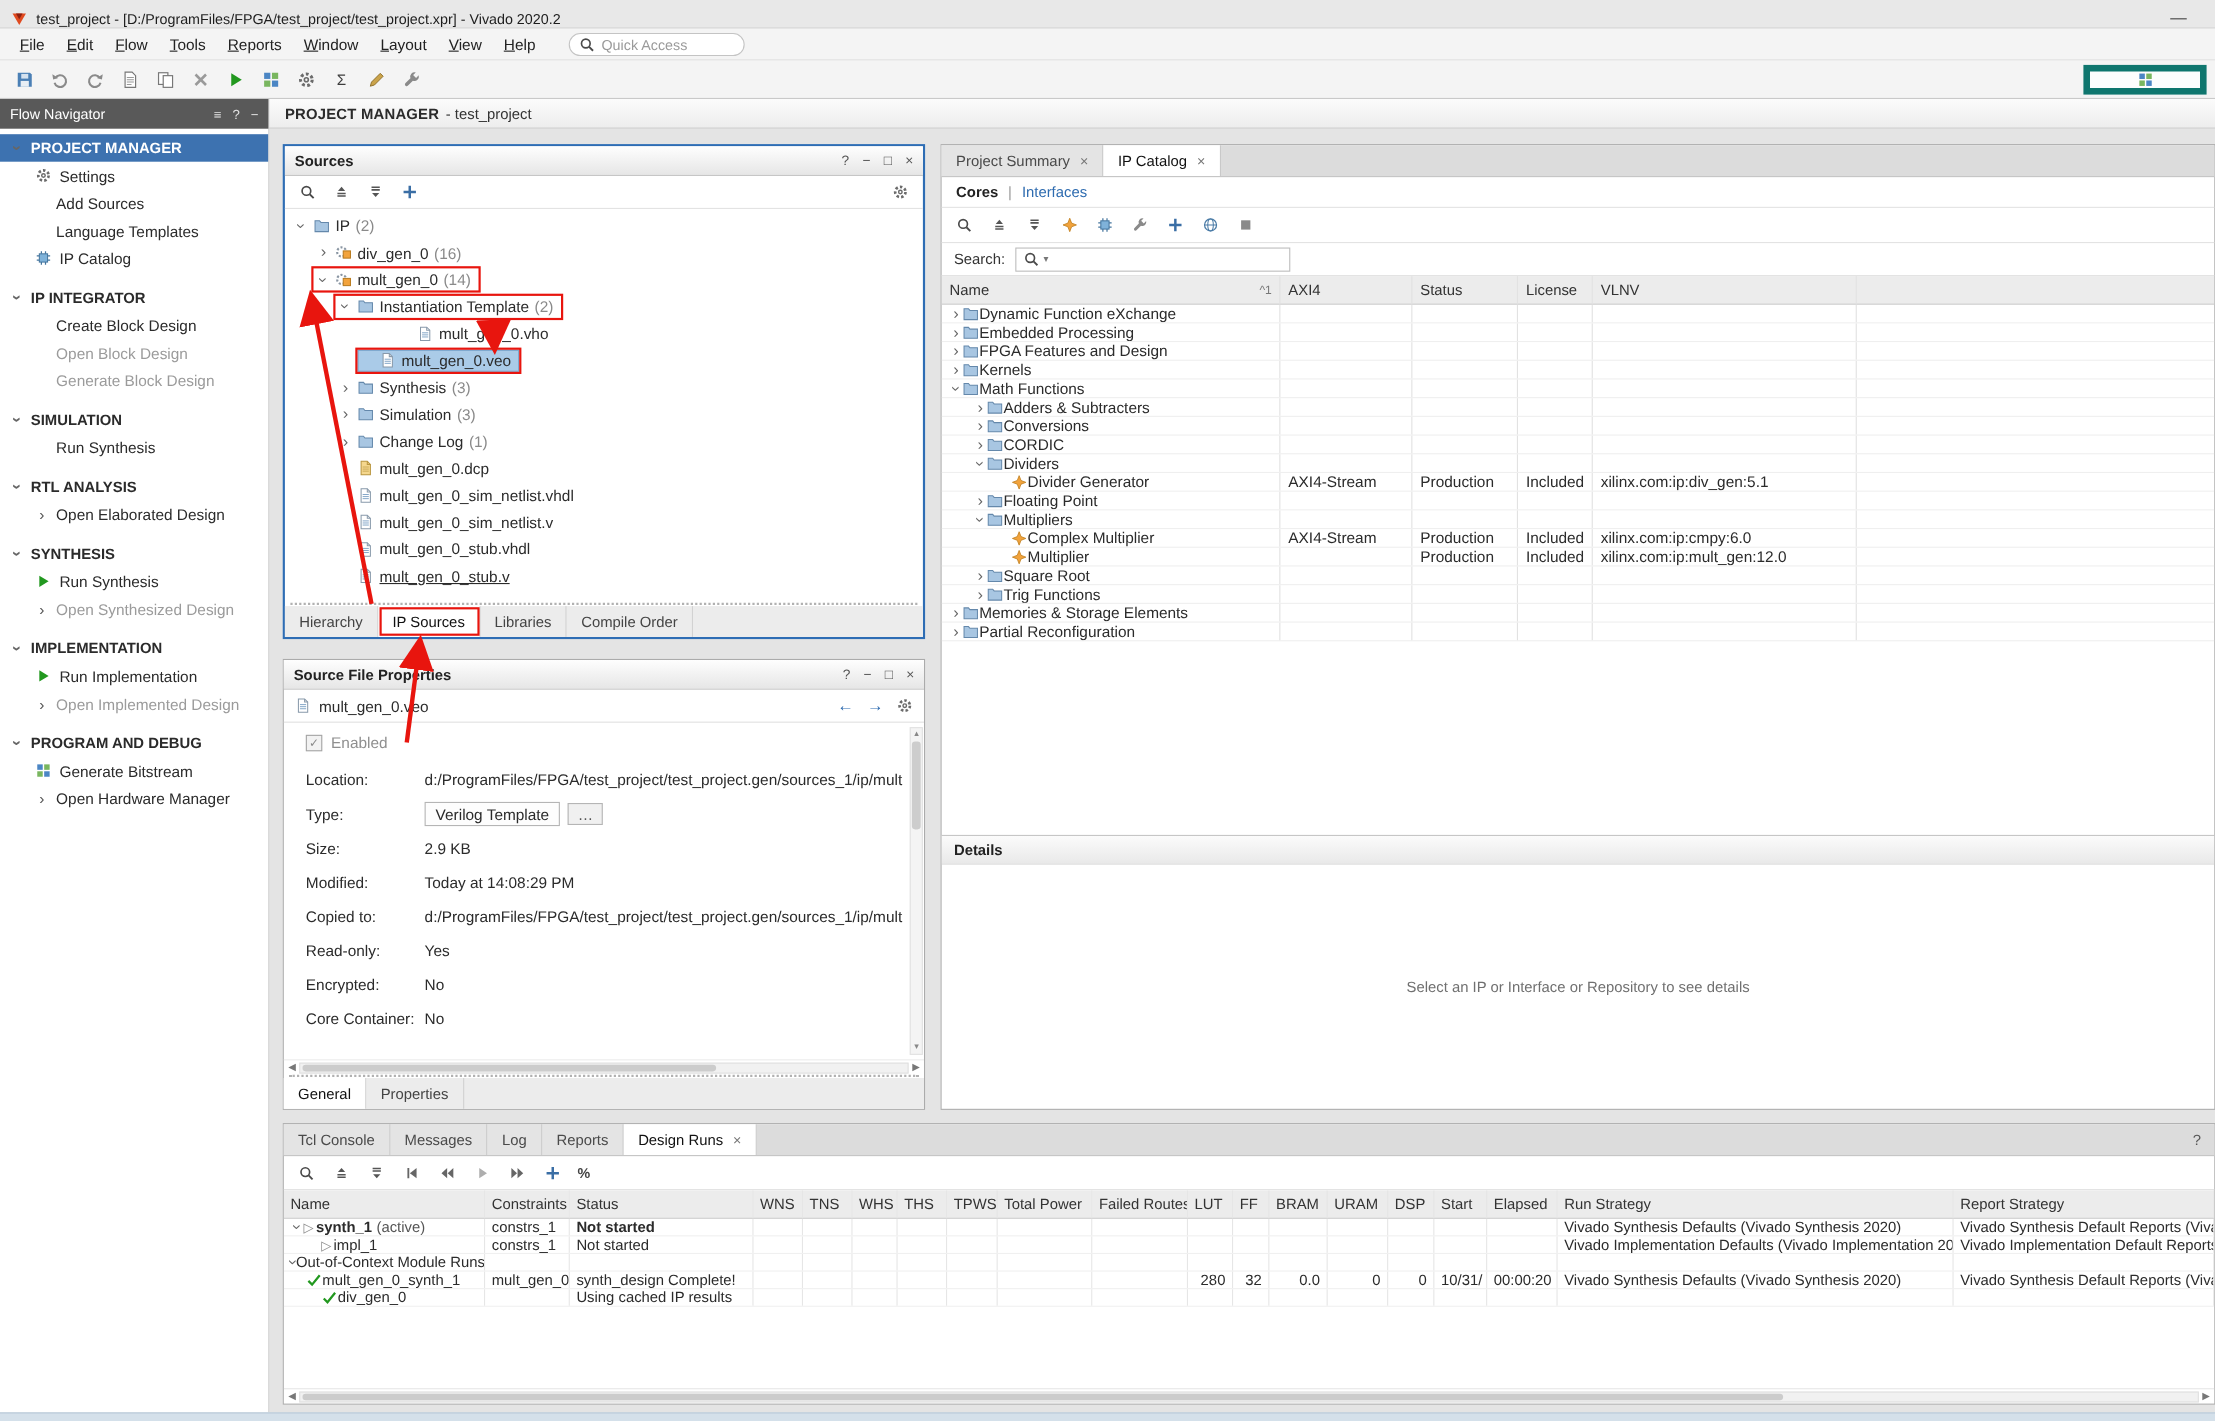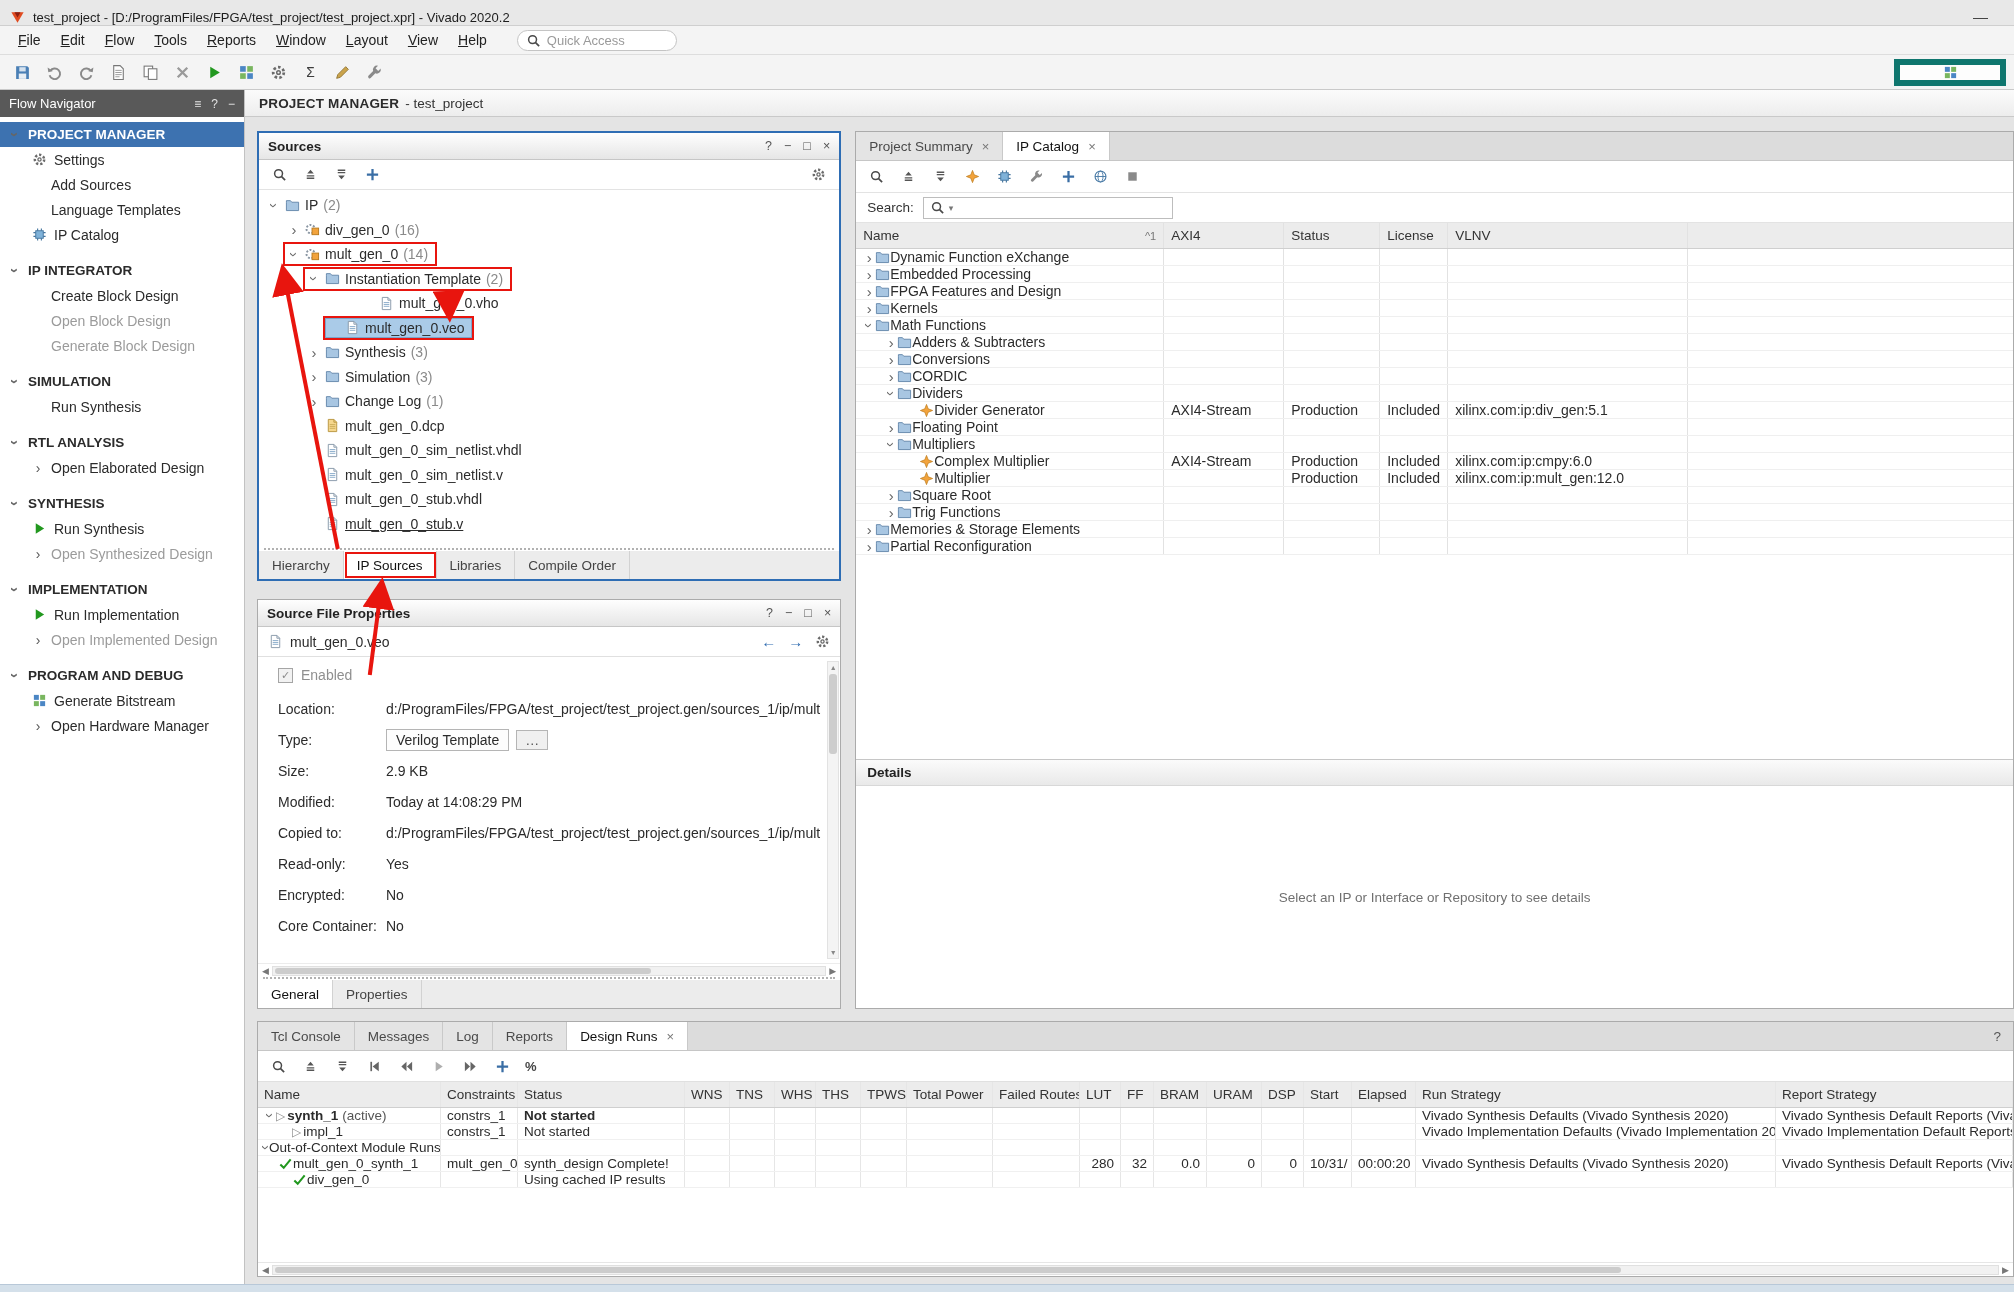--- a/index.html
+++ b/index.html
@@ -742,20 +742,25 @@
           <div class="tabbar">
             <span class="tab">
               <span>Project Summary</span>
               <span class="tclose">×</span>
             </span>
             <span class="tab active">
               <span>IP Catalog</span>
               <span class="tclose">×</span>
             </span>
             <span class="tab-rest"></span>
+          </div>
+          <div class="subnav">
+            <span class="sel">Cores</span>
+            <span class="sep">|</span>
+            <span class="link">Interfaces</span>
           </div>
           <div class="cat-toolbar">
             <span class="ticon">
                   <svg class="icon sm">
                     <use href="#sym-search"></use>
                   </svg>
                 </span>
             <span class="ticon">
                   <svg class="icon sm">
                     <use href="#sym-collapse"></use>

